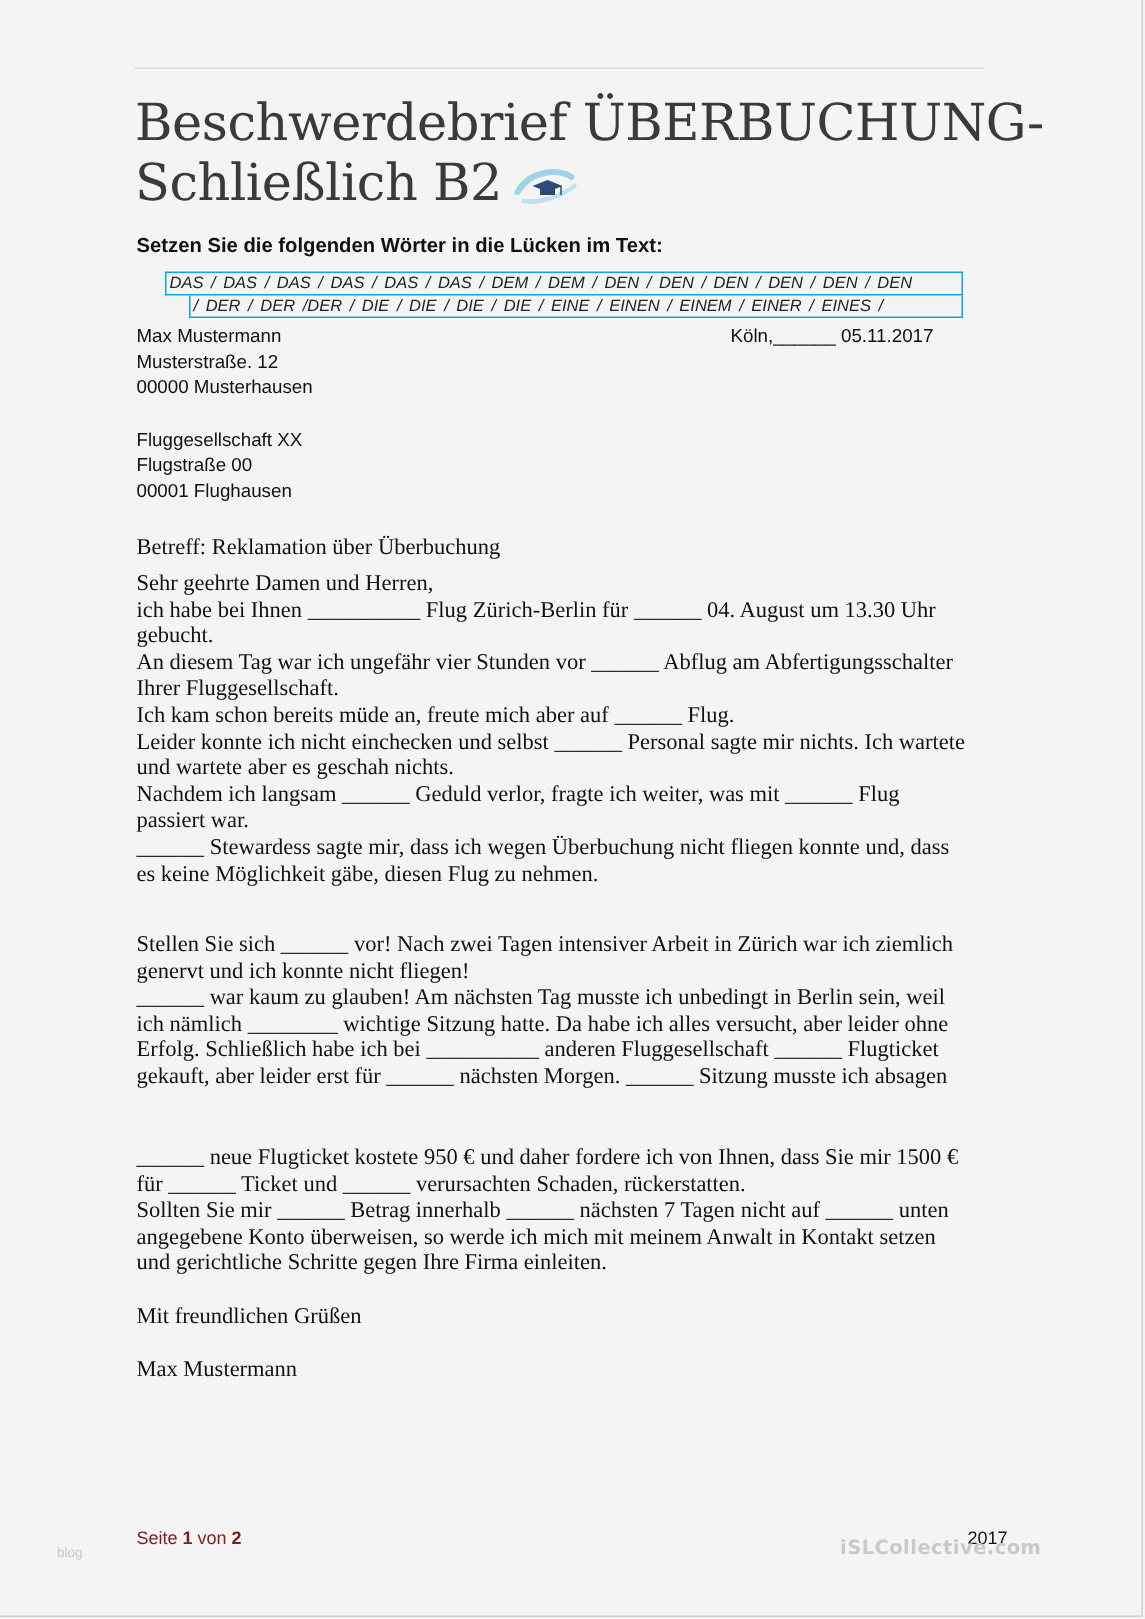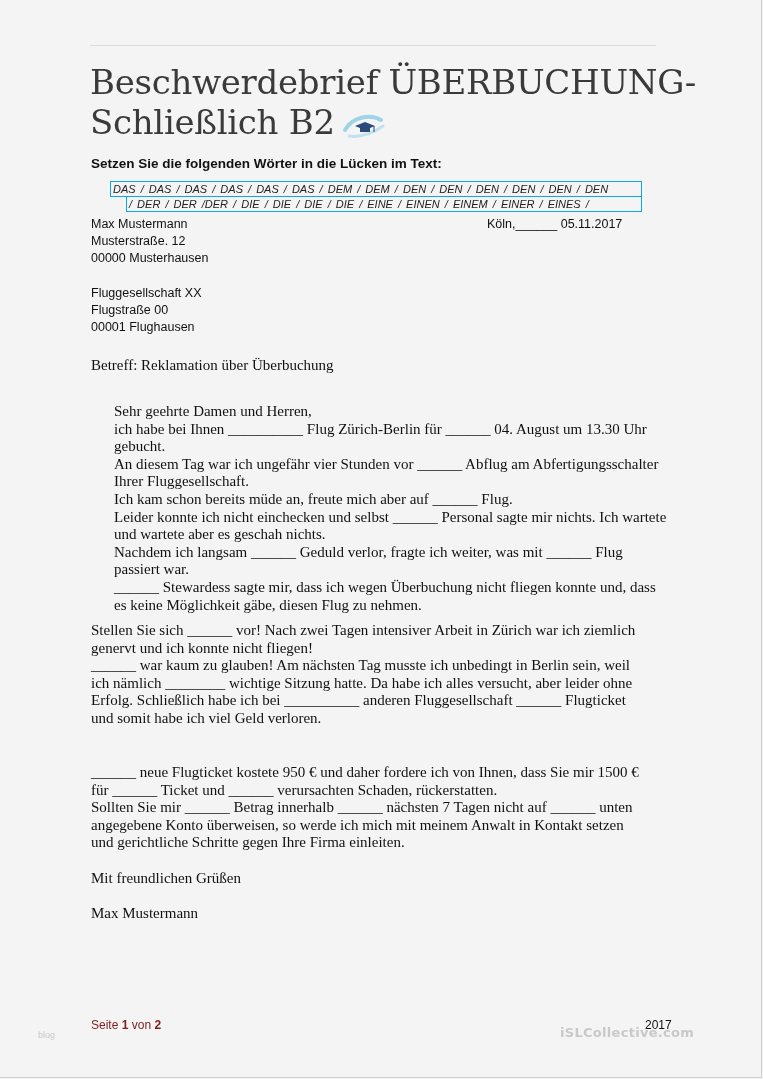--- a/index.html
+++ b/index.html
@@ -108,42 +108,42 @@
 <div class="date-place sans">Köln,______ 05.11.2017</div>
 
 <div class="recipient sans">
   <span class="block">Fluggesellschaft XX</span>
   <span class="block">Flugstraße 00</span>
   <span class="block">00001 Flughausen</span>
 </div>
 
 <div class="body-text" style="top:357px;">Betreff: Reklamation über Überbuchung</div>
 
-<div class="body-text" style="top:403px;margin-left:23px;">
+<div class="body-text" style="top:381px;">
   <span class="block">Sehr geehrte Damen und Herren,</span>
   <span class="block">ich habe bei Ihnen __________ Flug Zürich-Berlin für ______ 04. August um 13.30 Uhr</span>
   <span class="block">gebucht.</span>
   <span class="block">An diesem Tag war ich ungefähr vier Stunden vor ______ Abflug am Abfertigungsschalter</span>
   <span class="block">Ihrer Fluggesellschaft.</span>
   <span class="block">Ich kam schon bereits müde an, freute mich aber auf ______ Flug.</span>
   <span class="block">Leider konnte ich nicht einchecken und selbst ______ Personal sagte mir nichts. Ich wartete</span>
   <span class="block">und wartete aber es geschah nichts.</span>
   <span class="block">Nachdem ich langsam ______ Geduld verlor, fragte ich weiter, was mit ______ Flug</span>
   <span class="block">passiert war.</span>
   <span class="block">______ Stewardess sagte mir, dass ich wegen Überbuchung nicht fliegen konnte und, dass</span>
   <span class="block">es keine Möglichkeit gäbe, diesen Flug zu nehmen.</span>
 </div>
 
 <div class="body-text" style="top:622px;">
   <span class="block">Stellen Sie sich ______ vor! Nach zwei Tagen intensiver Arbeit in Zürich war ich ziemlich</span>
   <span class="block">genervt und ich konnte nicht fliegen!</span>
   <span class="block">______ war kaum zu glauben! Am nächsten Tag musste ich unbedingt in Berlin sein, weil</span>
   <span class="block">ich nämlich ________ wichtige Sitzung hatte. Da habe ich alles versucht, aber leider ohne</span>
   <span class="block">Erfolg. Schließlich habe ich bei __________ anderen Fluggesellschaft ______ Flugticket</span>
-  <span class="block">und somit habe ich viel Geld verloren.</span>
+  <span class="block">gekauft, aber leider erst für ______ nächsten Morgen. ______ Sitzung musste ich absagen</span>
 </div>
 
 <div class="body-text" style="top:764px;">
   <span class="block">______ neue Flugticket kostete 950 € und daher fordere ich von Ihnen, dass Sie mir 1500 €</span>
   <span class="block">für ______ Ticket und ______ verursachten Schaden, rückerstatten.</span>
   <span class="block">Sollten Sie mir ______ Betrag innerhalb ______ nächsten 7 Tagen nicht auf ______ unten</span>
   <span class="block">angegebene Konto überweisen, so werde ich mich mit meinem Anwalt in Kontakt setzen</span>
   <span class="block">und gerichtliche Schritte gegen Ihre Firma einleiten.</span>
 </div>
 

